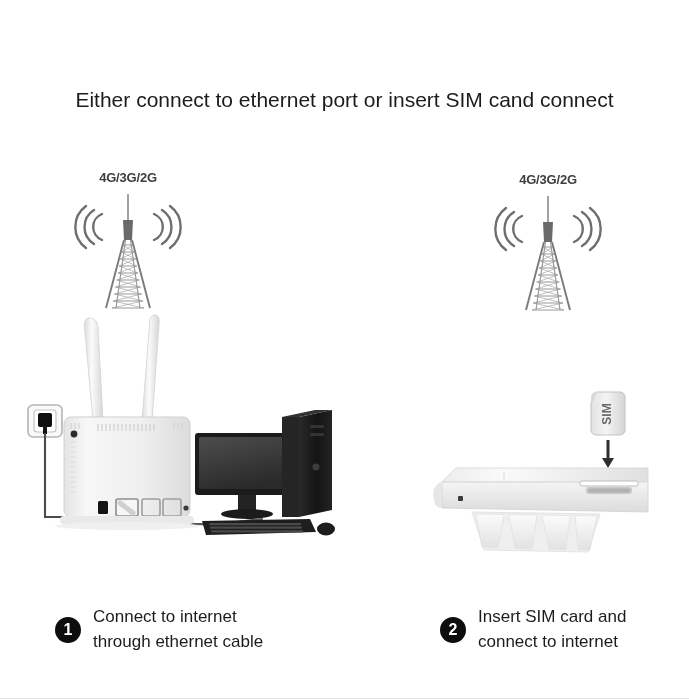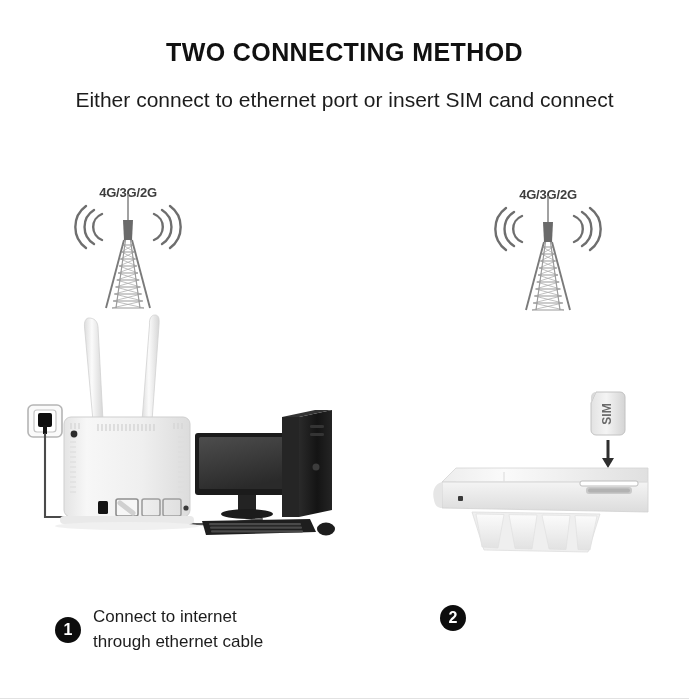--- a/index.html
+++ b/index.html
@@ -57,21 +57,21 @@
   .panel-right { left: 345px; }
 
   
   .tower-group {
     position: absolute;
     width: 150px;
     height: 150px;
   }
   .tower-label {
     position: absolute;
-    top: 15px;
+    top: 0;
     left: 0;
     width: 150px;
     text-align: center;
     font-size: 13px;
     font-weight: bold;
     color: #3d3d3d;
     font-family: "Liberation Sans", sans-serif;
     letter-spacing: -0.2px;
   }
   .tower-svg {
@@ -111,21 +111,20 @@
     color: #1c1c1c;
     font-family: "Liberation Sans", sans-serif;
     white-space: pre-line;
   }
 </style>
 </head>
 <body>
 
 <div id="page">
 
-  <div class="title">TWO CONNECTING METHOD</div>
   <div class="subtitle">Either connect to ethernet port or insert SIM cand connect</div>
 
   <div class="panel panel-left">
 
     <div class="tower-group" style="left:53px; top:20px;">
       <div class="tower-label">4G/3G/2G</div>
       <svg class="tower-svg" width="124" height="118" viewBox="0 0 124 118">
         <g fill="none" stroke="#6e6e6e" stroke-linecap="round">
 
           <path d="M36 22 A 14 14 0 0 0 36 48" stroke-width="2.4"></path>
@@ -438,16 +437,18 @@
             <path d="M89 128.6 L117 129 L112 163 L95 162.4 Z" fill="url(#finG)" stroke="#e0e0e0" stroke-width="0.7"></path>
             <path d="M122 129.1 L150 129.5 L146 163.6 L129 163 Z" fill="url(#finG)" stroke="#e0e0e0" stroke-width="0.7"></path>
             <path d="M155 129.6 L177 130 L170 164 L158 163.6 Z" fill="url(#finG)" stroke="#e0e0e0" stroke-width="0.7"></path>
           </g>
         </g>
       </svg>
     </div>
 
     <div class="caption" style="left:95px; top:455px; width:240px;">
       <div class="badge">2</div>
+      <div class="caption-text">Insert SIM card and
+connect to internet</div>
     </div>
   </div>
 
 </div>
 
 </body></html>

